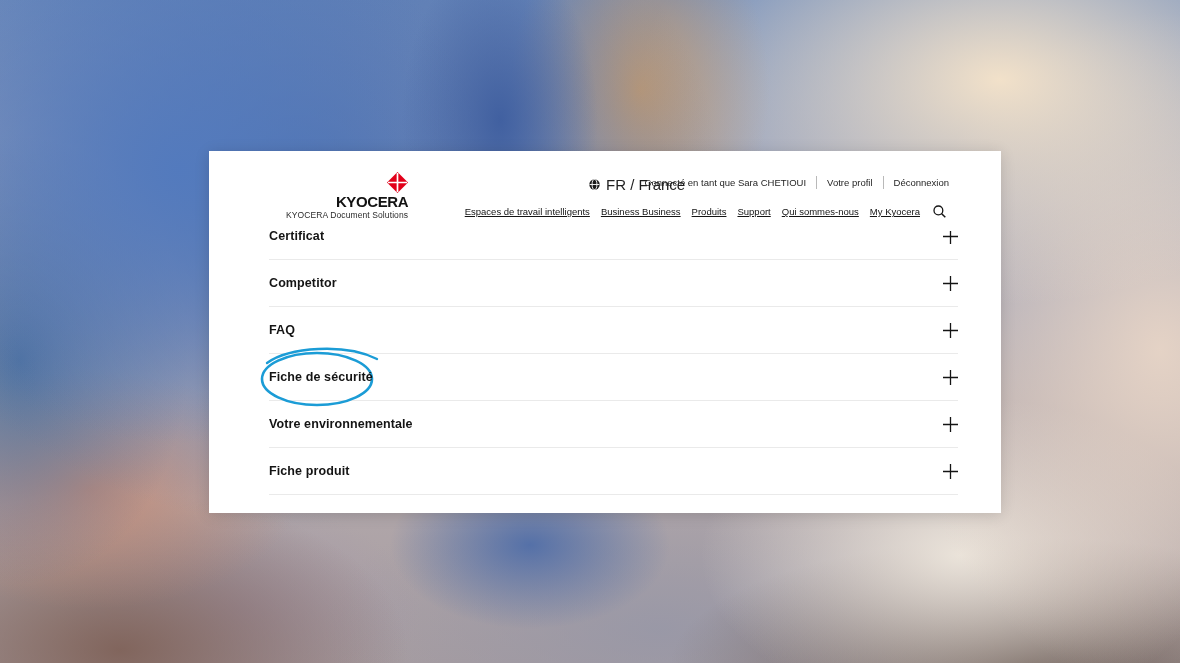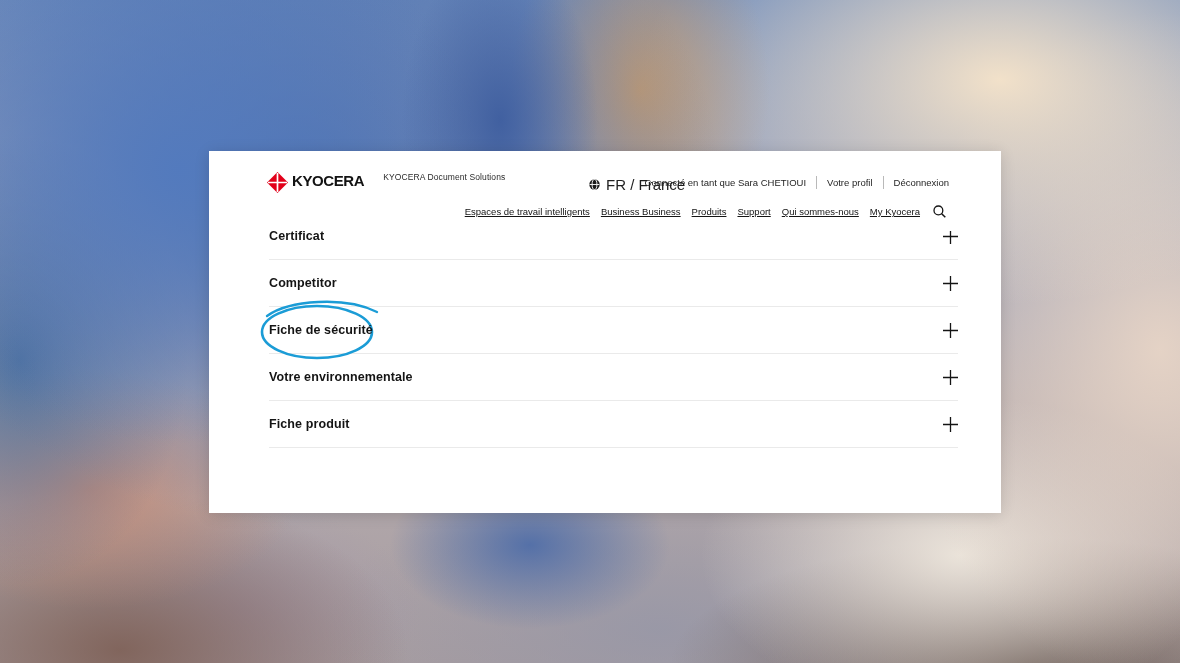--- a/index.html
+++ b/index.html
@@ -29,21 +29,21 @@
 
   
   .card {
     position:absolute; left:209px; top:151px; width:792px; height:362px;
     background:#ffffff; box-shadow:0 2px 14px rgba(0,0,0,.14);
   }
 
   
   .card-header { position:absolute; left:0; top:0; right:0; height:80px; background:#ffffff; z-index:3; }
 
-  .brand { position:absolute; left:58px; top:21px; display:flex; align-items:flex-start; cursor:pointer; }
+  .brand { position:absolute; left:58px; top:21px; display:flex; align-items:flex-end; cursor:pointer;flex-direction:column; }
   .logo-word { font-size:15px; font-weight:bold; letter-spacing:-.4px; color:#121212; margin-left:4px; }
   .tagline { font-size:8.5px; color:#2b2b2b; margin-left:19px; letter-spacing:.1px; }
 
   .lang { position:absolute; left:380px; top:25px; display:flex; align-items:center; gap:6px;
           font-size:15px; color:#1e1e1e; cursor:pointer; }
 
   .user-links { position:absolute; right:52px; top:25px; display:flex; align-items:center;
                 font-size:9.5px; color:#1e1e1e; white-space:nowrap;margin-left:17px; }
   .user-links .sep { width:1px; height:13px; background:#b9b9b9; margin:0 10px; }
   .user-links .link { cursor:pointer; }
@@ -130,20 +130,28 @@
 
       <div class="acc-row">
         <span class="acc-label">Competitor</span>
         <span class="plus">
           <svg width="15" height="15" viewBox="0 0 15 15">
               <path d="M7.5 0 V15 M0 7.5 H15" stroke="#141414" stroke-width="1.3"></path>
             </svg>
         </span>
       </div>
 
+      <div class="acc-row">
+        <span class="acc-label">FAQ</span>
+        <span class="plus">
+          <svg width="15" height="15" viewBox="0 0 15 15">
+              <path d="M7.5 0 V15 M0 7.5 H15" stroke="#141414" stroke-width="1.3"></path>
+            </svg>
+        </span>
+      </div>
 
       <div class="acc-row">
         <svg class="annotation" viewBox="0 0 126 64">
           <ellipse cx="60" cy="33" rx="55" ry="26" fill="none" stroke="#1b9cd6" stroke-width="2.6"></ellipse>
           <path d="M10 17 C 32 1, 88 -3, 120 13" fill="none" stroke="#1b9cd6" stroke-width="2.4" stroke-linecap="round"></path>
         </svg>
         <span class="acc-label">Fiche de sécurité</span>
         <span class="plus">
           <svg width="15" height="15" viewBox="0 0 15 15">
               <path d="M7.5 0 V15 M0 7.5 H15" stroke="#141414" stroke-width="1.3"></path>

